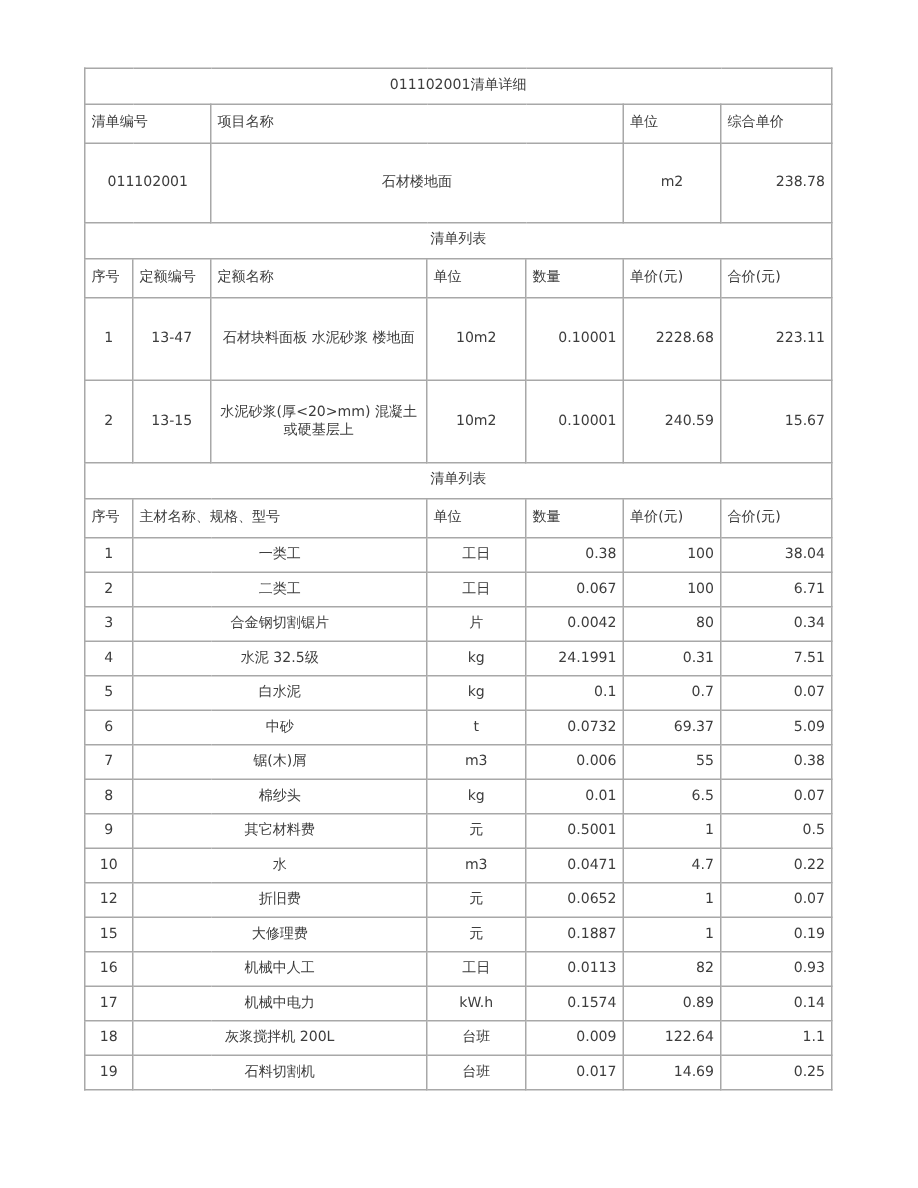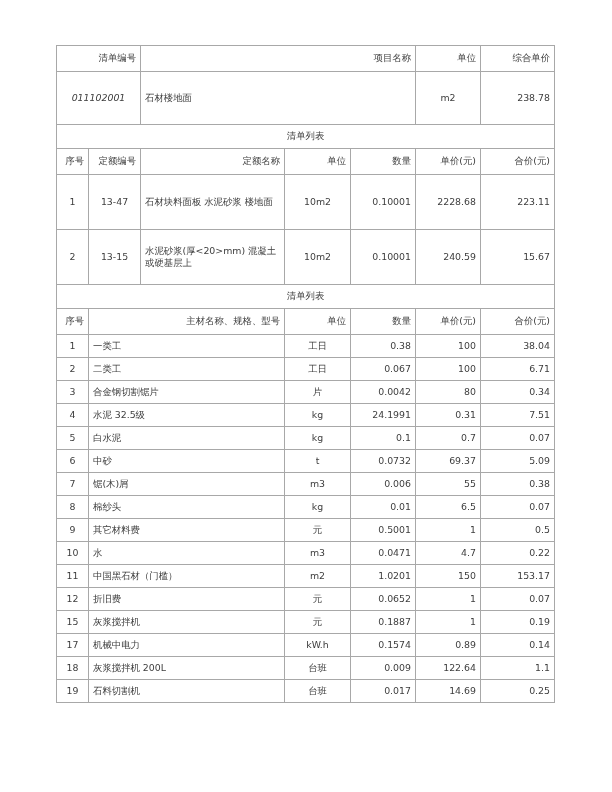--- a/index.html
+++ b/index.html
@@ -31,47 +31,50 @@
     font-size: 9.4px;
     line-height: 1.32;
     padding: 3px 4px;
     color: #3d3d3d;
     vertical-align: middle;
     word-wrap: break-word;
     overflow-wrap: break-word;
   }
   
   .r-title td   { height: 17px; text-align: center; }
-  .r-head td    { height: 19px; text-align: right; }
+  .r-head td    { height: 19px; text-align: left; }
   .r-main td    { height: 46px; }
   .r-def td     { height: 48px; }
   .r-item td    { height: 16px; }
 
   .c-center { text-align: center; }
   .c-right  { text-align: right; }
-  .c-left   { text-align: left; }
-
-  .nowrap { white-space: nowrap; font-style: italic; }
+  .c-left   { text-align: center; }
+
+  .nowrap { white-space: nowrap; }
 </style>
 </head>
 <body>
 
 <div class="page">
   <table class="sheet">
     <colgroup>
       <col style="width:32px">
       <col style="width:52px">
       <col style="width:144px">
       <col style="width:66px">
       <col style="width:65px">
       <col style="width:65px">
       <col style="width:74px">
     </colgroup>
     <tbody>
 
+      <tr class="r-title">
+        <td colspan="7" class="c-center">011102001清单详细</td>
+      </tr>
 
       <tr class="r-head">
         <td colspan="2" class="c-center">清单编号</td>
         <td colspan="3" class="c-center">项目名称</td>
         <td class="c-center">单位</td>
         <td class="c-center">综合单价</td>
       </tr>
       <tr class="r-main">
         <td colspan="2" class="c-center nowrap">011102001</td>
         <td colspan="3" class="c-left">石材楼地面</td>
@@ -199,42 +202,42 @@
         </tr>
         <tr class="r-item">
           <td class="c-center">10</td>
           <td class="c-left" colspan="2">水</td>
           <td class="c-center">m3</td>
           <td class="c-right">0.0471</td>
           <td class="c-right">4.7</td>
           <td class="c-right">0.22</td>
         </tr>
         <tr class="r-item">
-          <td class="c-center">11</td>
-          <td class="c-left" colspan="2">中国黑石材（门槛）</td>
-          <td class="c-center">m2</td>
-          <td class="c-right">1.0201</td>
-          <td class="c-right">150</td>
-          <td class="c-right">153.17</td>
-        </tr>
-        <tr class="r-item">
           <td class="c-center">12</td>
           <td class="c-left" colspan="2">折旧费</td>
           <td class="c-center">元</td>
           <td class="c-right">0.0652</td>
           <td class="c-right">1</td>
           <td class="c-right">0.07</td>
         </tr>
         <tr class="r-item">
           <td class="c-center">15</td>
-          <td class="c-left" colspan="2">灰浆搅拌机</td>
+          <td class="c-left" colspan="2">大修理费</td>
           <td class="c-center">元</td>
           <td class="c-right">0.1887</td>
           <td class="c-right">1</td>
           <td class="c-right">0.19</td>
+        </tr>
+        <tr class="r-item">
+          <td class="c-center">16</td>
+          <td class="c-left" colspan="2">机械中人工</td>
+          <td class="c-center">工日</td>
+          <td class="c-right">0.0113</td>
+          <td class="c-right">82</td>
+          <td class="c-right">0.93</td>
         </tr>
         <tr class="r-item">
           <td class="c-center">17</td>
           <td class="c-left" colspan="2">机械中电力</td>
           <td class="c-center">kW.h</td>
           <td class="c-right">0.1574</td>
           <td class="c-right">0.89</td>
           <td class="c-right">0.14</td>
         </tr>
         <tr class="r-item">

